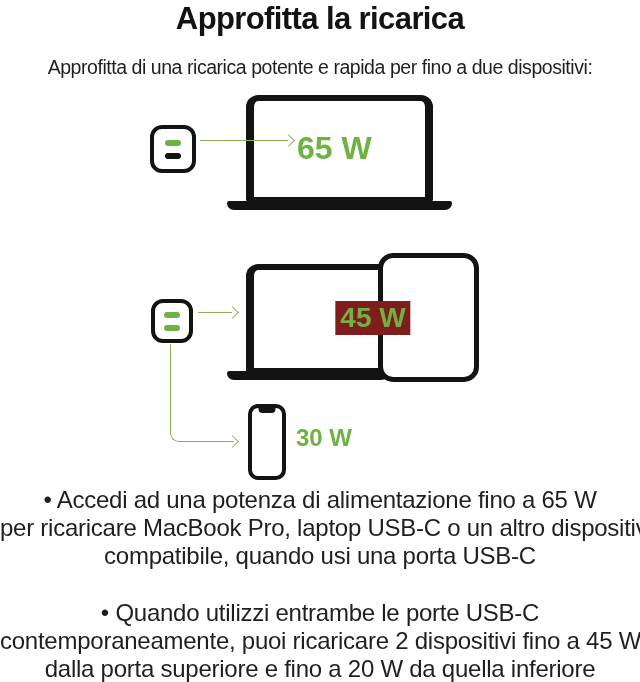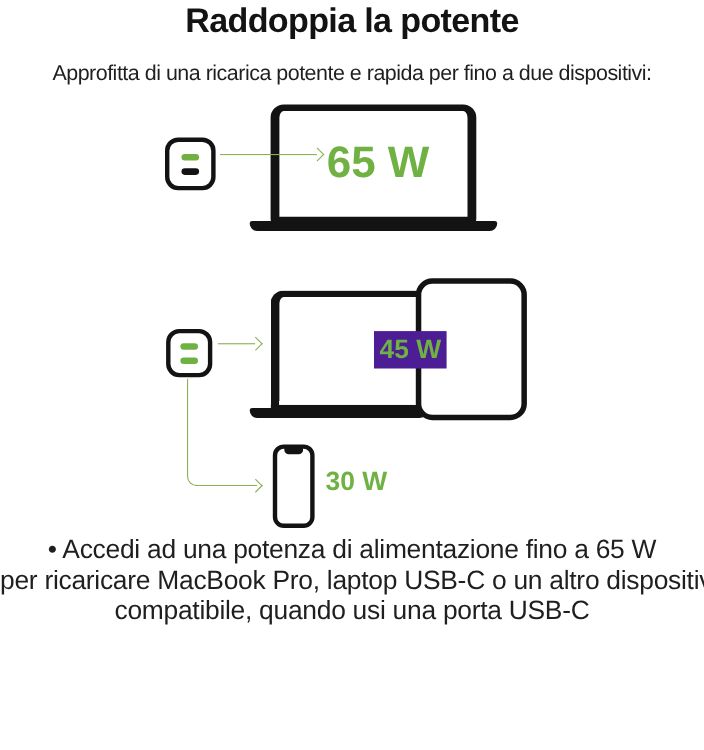--- a/index.html
+++ b/index.html
@@ -75,40 +75,40 @@
     border:4px solid var(--ink,#131313); border-radius:10px; background:#fff;
     box-sizing:border-box; z-index:1;
   }
   .notch {
     position:absolute; left:50%; top:-1px; transform:translateX(-50%);
     width:17px; height:6px; background:var(--ink,#131313);
     border-radius:0 0 4px 4px;
   }
 
   .watt { position:absolute; color:var(--green,#6fb243); font-weight:700; white-space:pre; }
-  .w65 { left:297px; top:128px; font-size:40px; line-height:40px; z-index:3; }
-  .w45 { left:373px; top:301px; font-size:24px; line-height:28px;
-         transform:translateX(-50%); background:#4c1d95; padding:3px 5px; z-index:3; }
+  .w65 { left:297px; top:128px; font-size:32px; line-height:40px; z-index:3; }
+  .w45 { left:373px; top:301px; font-size:28px; line-height:28px;
+         transform:translateX(-50%); background:#7f1d1d; padding:3px 5px; z-index:3; }
   .w20 { left:296px; top:426px; font-size:24px; line-height:24px; z-index:3; }
 
   
   .bullet {
     position:absolute; left:0; right:0; margin:0; text-align:center;
     font-size:24px; line-height:28px; letter-spacing:-0.25px; white-space:pre;
     color:var(--text,#1f1f1f);
   }
   .p1 { top:486px; }
   .p2 { top:599px; }
 </style>
 </head>
 <body>
 
 <div class="canvas">
 
-  <h1 class="title">Raddoppia la potente</h1>
+  <h1 class="title">Approfitta la ricarica</h1>
   <p class="subtitle">Approfitta di una ricarica potente e rapida per fino a due dispositivi:</p>
 
   <div>
 
     <div class="charger c1">
       <span class="pill green"></span>
       <span class="pill black"></span>
     </div>
     <div class="hline a1"></div>
     <span class="chev ch1"></span>
@@ -131,14 +131,17 @@
     <span class="chev ch3"></span>
     <div class="phone">
       <span class="notch"></span>
     </div>
     <div class="watt w20">30 W</div>
   </div>
 
   <p class="bullet p1">• Accedi ad una potenza di alimentazione fino a 65 W
 per ricaricare MacBook Pro, laptop USB-C o un altro dispositivo
 compatibile, quando usi una porta USB-C</p>
+  <p class="bullet p2">• Quando utilizzi entrambe le porte USB-C
+contemporaneamente, puoi ricaricare 2 dispositivi fino a 45 W
+dalla porta superiore e fino a 20 W da quella inferiore</p>
 
 </div>
 
 </body></html>

